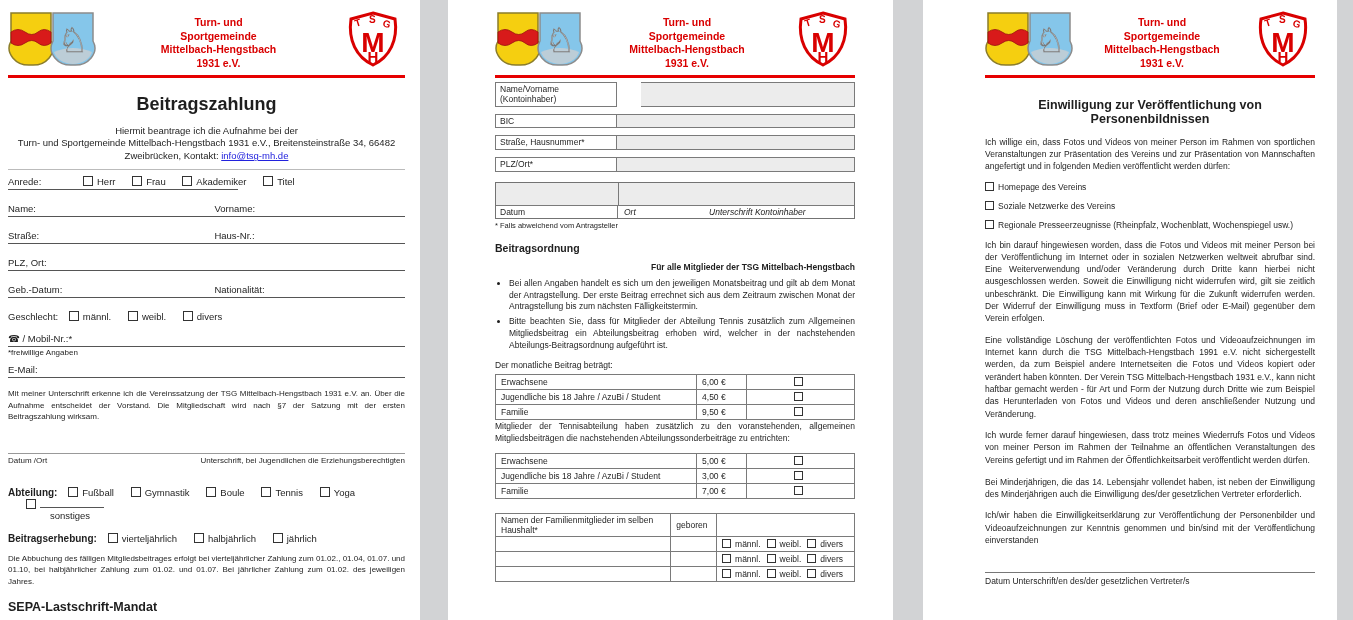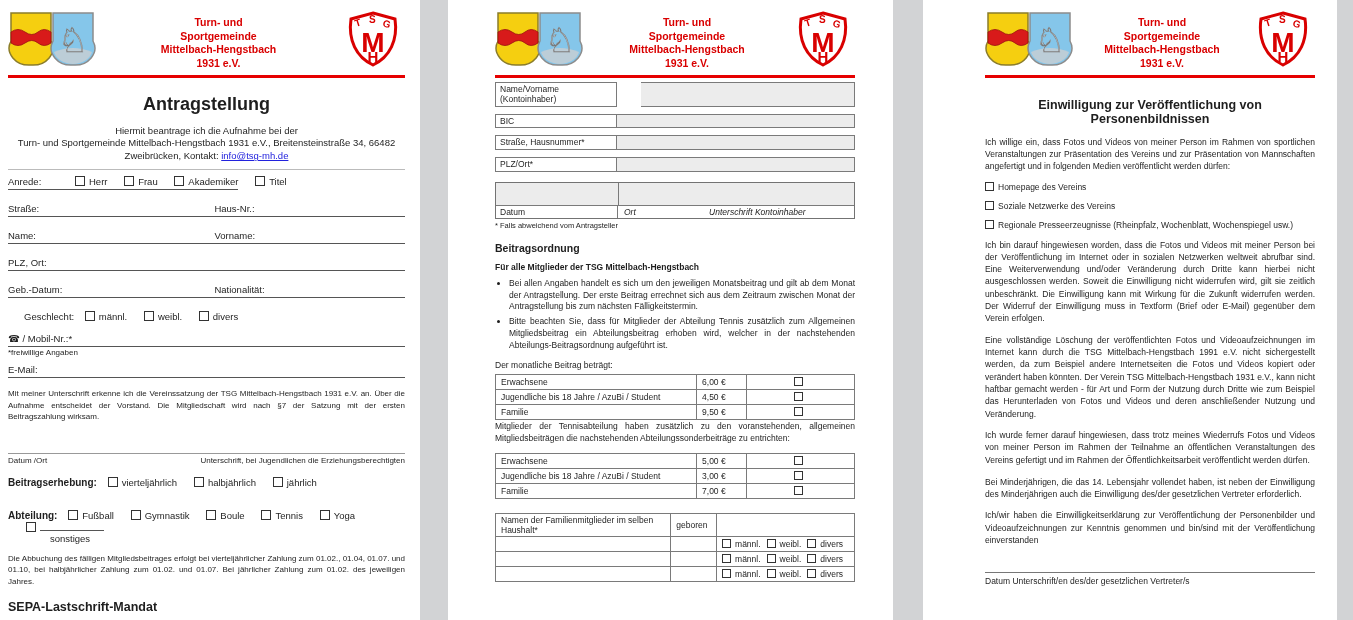--- a/index.html
+++ b/index.html
@@ -24,25 +24,25 @@
   a.maillink{color:#2222dd;text-decoration:underline;}
 
   
   .t1{font-size:18px;font-weight:bold;text-align:center;margin:16px 0 10px;}
   .intro{font-size:9.5px;text-align:center;line-height:1.35;}
   .introline{border-bottom:1px solid #bbb;margin-top:6px;}
   .frow{position:relative;border-bottom:1px solid #555;height:26px;font-size:9.5px;}
   .frow .flabel{position:absolute;bottom:2px;left:0;}
   .frow .col2{left:52%;}
   .nline{position:relative;height:26px;font-size:9.5px;}
-  .nline .flabel{position:absolute;bottom:2px;left:16px;}
+  .nline .flabel{position:absolute;bottom:2px;left:0;}
   .anrede{position:relative;height:20px;font-size:9.5px;}
   .anrede .aline{position:absolute;left:0;bottom:0;width:58%;border-bottom:1px solid #555;}
   .anrede .flabel{position:absolute;bottom:3px;left:0;}
-  .anrede .opts{position:absolute;bottom:3px;left:67px;}
+  .anrede .opts{position:absolute;bottom:3px;left:75px;}
   .tiny-note{font-size:8px;margin-top:1px;}
   .sigline1{border-top:1px solid #999;margin-top:30px;padding-top:2px;display:flex;justify-content:space-between;font-size:8px;}
   .boldrow{font-size:10px;margin-top:22px;}
   .boldrow .blabel{font-weight:bold;margin-right:8px;}
   .sonst{display:inline-block;margin-left:18px;vertical-align:top;}
   .sonst .sline{display:inline-block;width:64px;border-bottom:1px solid #555;height:9px;}
   .sonst-label{font-size:9.5px;text-align:center;margin-left:10px;}
   .sepa-h{font-size:12.5px;font-weight:bold;margin:12px 0 6px;}
   .vereins{font-size:8px;font-weight:bold;}
 
@@ -52,21 +52,21 @@
   .bankrow .bi{flex:1;border:1px solid #7a7a7a;border-left:none;background:#ececec;}
   .sigbox{border:1px solid #737373;margin-top:10px;font-size:8.5px;}
   .sigtop{display:flex;height:22px;background:#ececec;}
   .sigtop .tl{width:122px;border-right:1px solid #7a7a7a;background:#ececec;}
   .sigbot{display:flex;border-top:1px solid #7a7a7a;background:#fff;}
   .sigbot .bl2{width:122px;padding:1px 4px;box-sizing:border-box;border-right:1px solid #7a7a7a;}
   .sigbot .br2{flex:1;display:flex;padding:1px 6px;font-style:italic;}
   .sigbot .br2 .ort{width:38%;}
   .fn{font-size:7.5px;margin-top:2px;}
   .h2a{font-size:10.5px;font-weight:bold;margin:12px 0 8px;}
-  .h2b{font-size:8.5px;font-weight:bold;margin:4px 0 6px;}
+  .h2b{font-size:8.5px;font-weight:bold;margin:4px 0 6px;text-align:right;}
   .bullets{margin:0 0 8px 14px;padding:0;font-size:8.5px;}
   .bullets li{margin-bottom:3px;text-align:justify;line-height:1.4;}
   .plabel{font-size:8.5px;margin:6px 0 4px;}
   table.fee{border-collapse:collapse;width:100%;font-size:8.5px;margin-top:2px;}
   table.fee td{border:1px solid #7a7a7a;padding:1px 5px;height:12px;}
   table.fee .c1{width:56%;}
   table.fee .c2{width:14%;}
   table.fee .c3{width:30%;text-align:center;}
   table.fam{border-collapse:collapse;width:100%;font-size:8.5px;margin-top:14px;}
   table.fam td{border:1px solid #7a7a7a;padding:1px 5px;height:12px;}
@@ -107,46 +107,46 @@
         <path d="M32 3 L54 9 C57 30 49 47 32 55 C15 47 7 30 10 9 Z" fill="#ffffff" stroke="#d90000" stroke-width="3"></path>
         <text x="15" y="17" font-size="10" font-weight="bold" fill="#d90000" transform="rotate(-18 15 17)" font-family="Liberation Sans">T</text>
         <text x="28" y="13" font-size="10" font-weight="bold" fill="#d90000" font-family="Liberation Sans">S</text>
         <text x="41" y="16" font-size="10" font-weight="bold" fill="#d90000" transform="rotate(18 41 16)" font-family="Liberation Sans">G</text>
         <text x="32" y="42" font-size="28" font-weight="bold" fill="#d90000" text-anchor="middle" font-family="Liberation Sans">M</text>
         <text x="32" y="52" font-size="15" font-weight="bold" fill="#d90000" text-anchor="middle" font-family="Liberation Sans">H</text>
       </svg>
     </div>
     <div class="redline"></div>
 
-    <div class="t1">Antragstellung</div>
+    <div class="t1">Beitragszahlung</div>
     <div class="intro">
       <div>Hiermit beantrage ich die Aufnahme bei der</div>
       <div>Turn- und Sportgemeinde Mittelbach-Hengstbach 1931 e.V., Breitensteinstraße 34, 66482</div>
       <div><span>Zweibrücken, Kontakt: </span><a class="maillink" href="#">info@tsg-mh.de</a></div>
     </div>
     <div class="introline"></div>
 
     <div class="anrede">
       <span class="flabel">Anrede:</span>
       <span class="opts">
         <span class="cbitem"><span class="cb"></span><span>Herr</span></span>
         <span class="cbitem"><span class="cb"></span><span>Frau</span></span>
         <span class="cbitem"><span class="cb"></span><span>Akademiker</span></span>
         <span class="cbitem"><span class="cb"></span><span>Titel</span></span>
       </span>
       <span class="aline"></span>
     </div>
 
     <div class="frow">
+      <span class="flabel">Name:</span>
+      <span class="flabel col2">Vorname:</span>
+    </div>
+    <div class="frow">
       <span class="flabel">Straße:</span>
       <span class="flabel col2">Haus-Nr.:</span>
-    </div>
-    <div class="frow">
-      <span class="flabel">Name:</span>
-      <span class="flabel col2">Vorname:</span>
     </div>
     <div class="frow">
       <span class="flabel">PLZ, Ort:</span>
     </div>
     <div class="frow">
       <span class="flabel">Geb.-Datum:</span>
       <span class="flabel col2">Nationalität:</span>
     </div>
     <div class="nline">
       <span class="flabel">
@@ -162,40 +162,40 @@
     <div class="tiny-note">*freiwillige Angaben</div>
     <div class="frow" style="height:20px;">
       <span class="flabel">E-Mail:</span>
     </div>
 
     <div class="small" style="margin-top:10px;">Mit meiner Unterschrift erkenne ich die Vereinssatzung der TSG Mittelbach-Hengstbach 1931 e.V. an. Über die Aufnahme entscheidet der Vorstand. Die Mitgliedschaft wird nach §7 der Satzung mit der ersten Beitragszahlung wirksam.</div>
 
     <div class="sigline1">
       <span>Datum /Ort</span>
       <span>Unterschrift, bei Jugendlichen die Erziehungsberechtigten</span>
-    </div>
-
-    <div class="boldrow" style="margin-top:12px;">
-      <span class="blabel">Beitragserhebung:</span>
-      <span class="cbitem"><span class="cb"></span><span>vierteljährlich</span></span>
-      <span class="cbitem"><span class="cb"></span><span>halbjährlich</span></span>
-      <span class="cbitem"><span class="cb"></span><span>jährlich</span></span>
     </div>
 
     <div class="boldrow">
       <span class="blabel">Abteilung:</span>
       <span class="cbitem"><span class="cb"></span><span>Fußball</span></span>
       <span class="cbitem"><span class="cb"></span><span>Gymnastik</span></span>
       <span class="cbitem"><span class="cb"></span><span>Boule</span></span>
       <span class="cbitem"><span class="cb"></span><span>Tennis</span></span>
       <span class="cbitem"><span class="cb"></span><span>Yoga</span></span>
       <span class="sonst">
         <span class="cb"></span><span class="sline"></span>
         <div class="sonst-label">sonstiges</div>
       </span>
+    </div>
+
+    <div class="boldrow" style="margin-top:12px;">
+      <span class="blabel">Beitragserhebung:</span>
+      <span class="cbitem"><span class="cb"></span><span>vierteljährlich</span></span>
+      <span class="cbitem"><span class="cb"></span><span>halbjährlich</span></span>
+      <span class="cbitem"><span class="cb"></span><span>jährlich</span></span>
     </div>
 
     <div class="small" style="margin-top:9px;">Die Abbuchung des fälligen Mitgliedsbeitrages erfolgt bei vierteljährlicher Zahlung zum 01.02., 01.04, 01.07. und 01.10, bei halbjährlicher Zahlung zum 01.02. und 01.07. Bei jährlicher Zahlung zum 01.02. des jeweiligen Jahres.</div>
 
     <div class="sepa-h">SEPA-Lastschrift-Mandat</div>
     <div class="vereins">(Vereinsanschrift: TSG Mittelbach-Hengstbach, Breitensteinstraße 34, 66482 Zweibrücken)</div>
 
   </div>
 
   <div class="gutter g1"></div>

